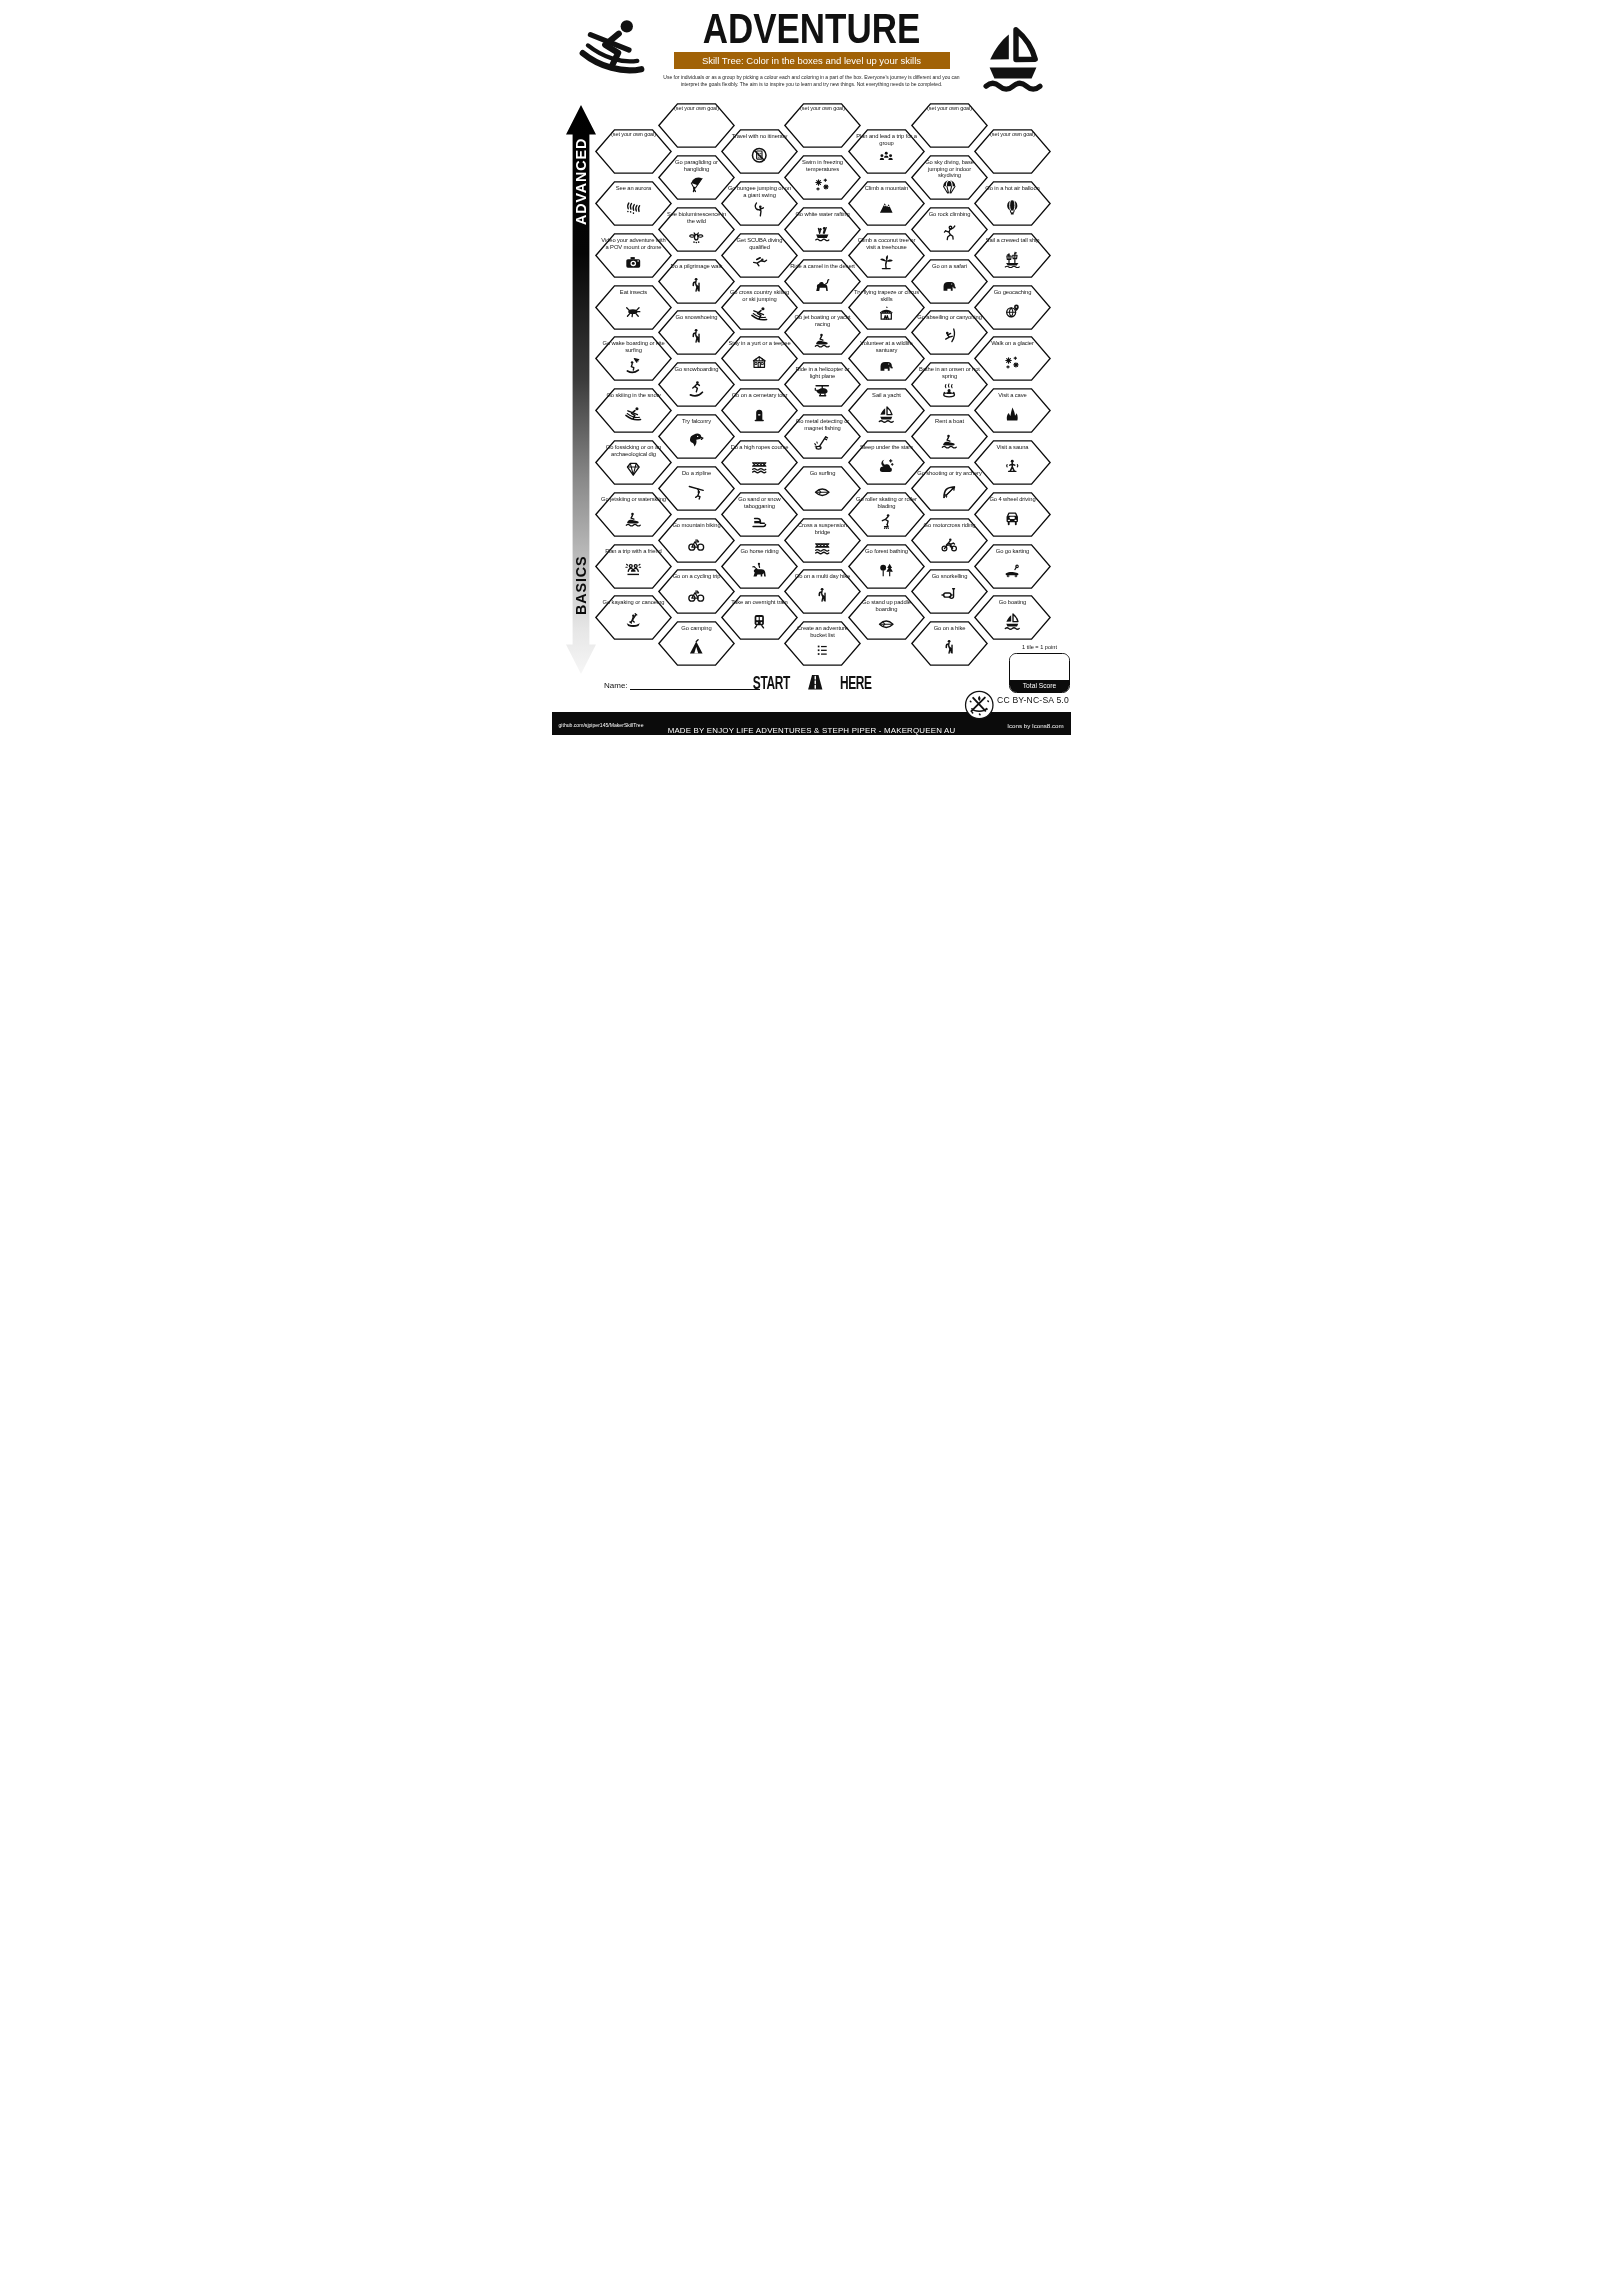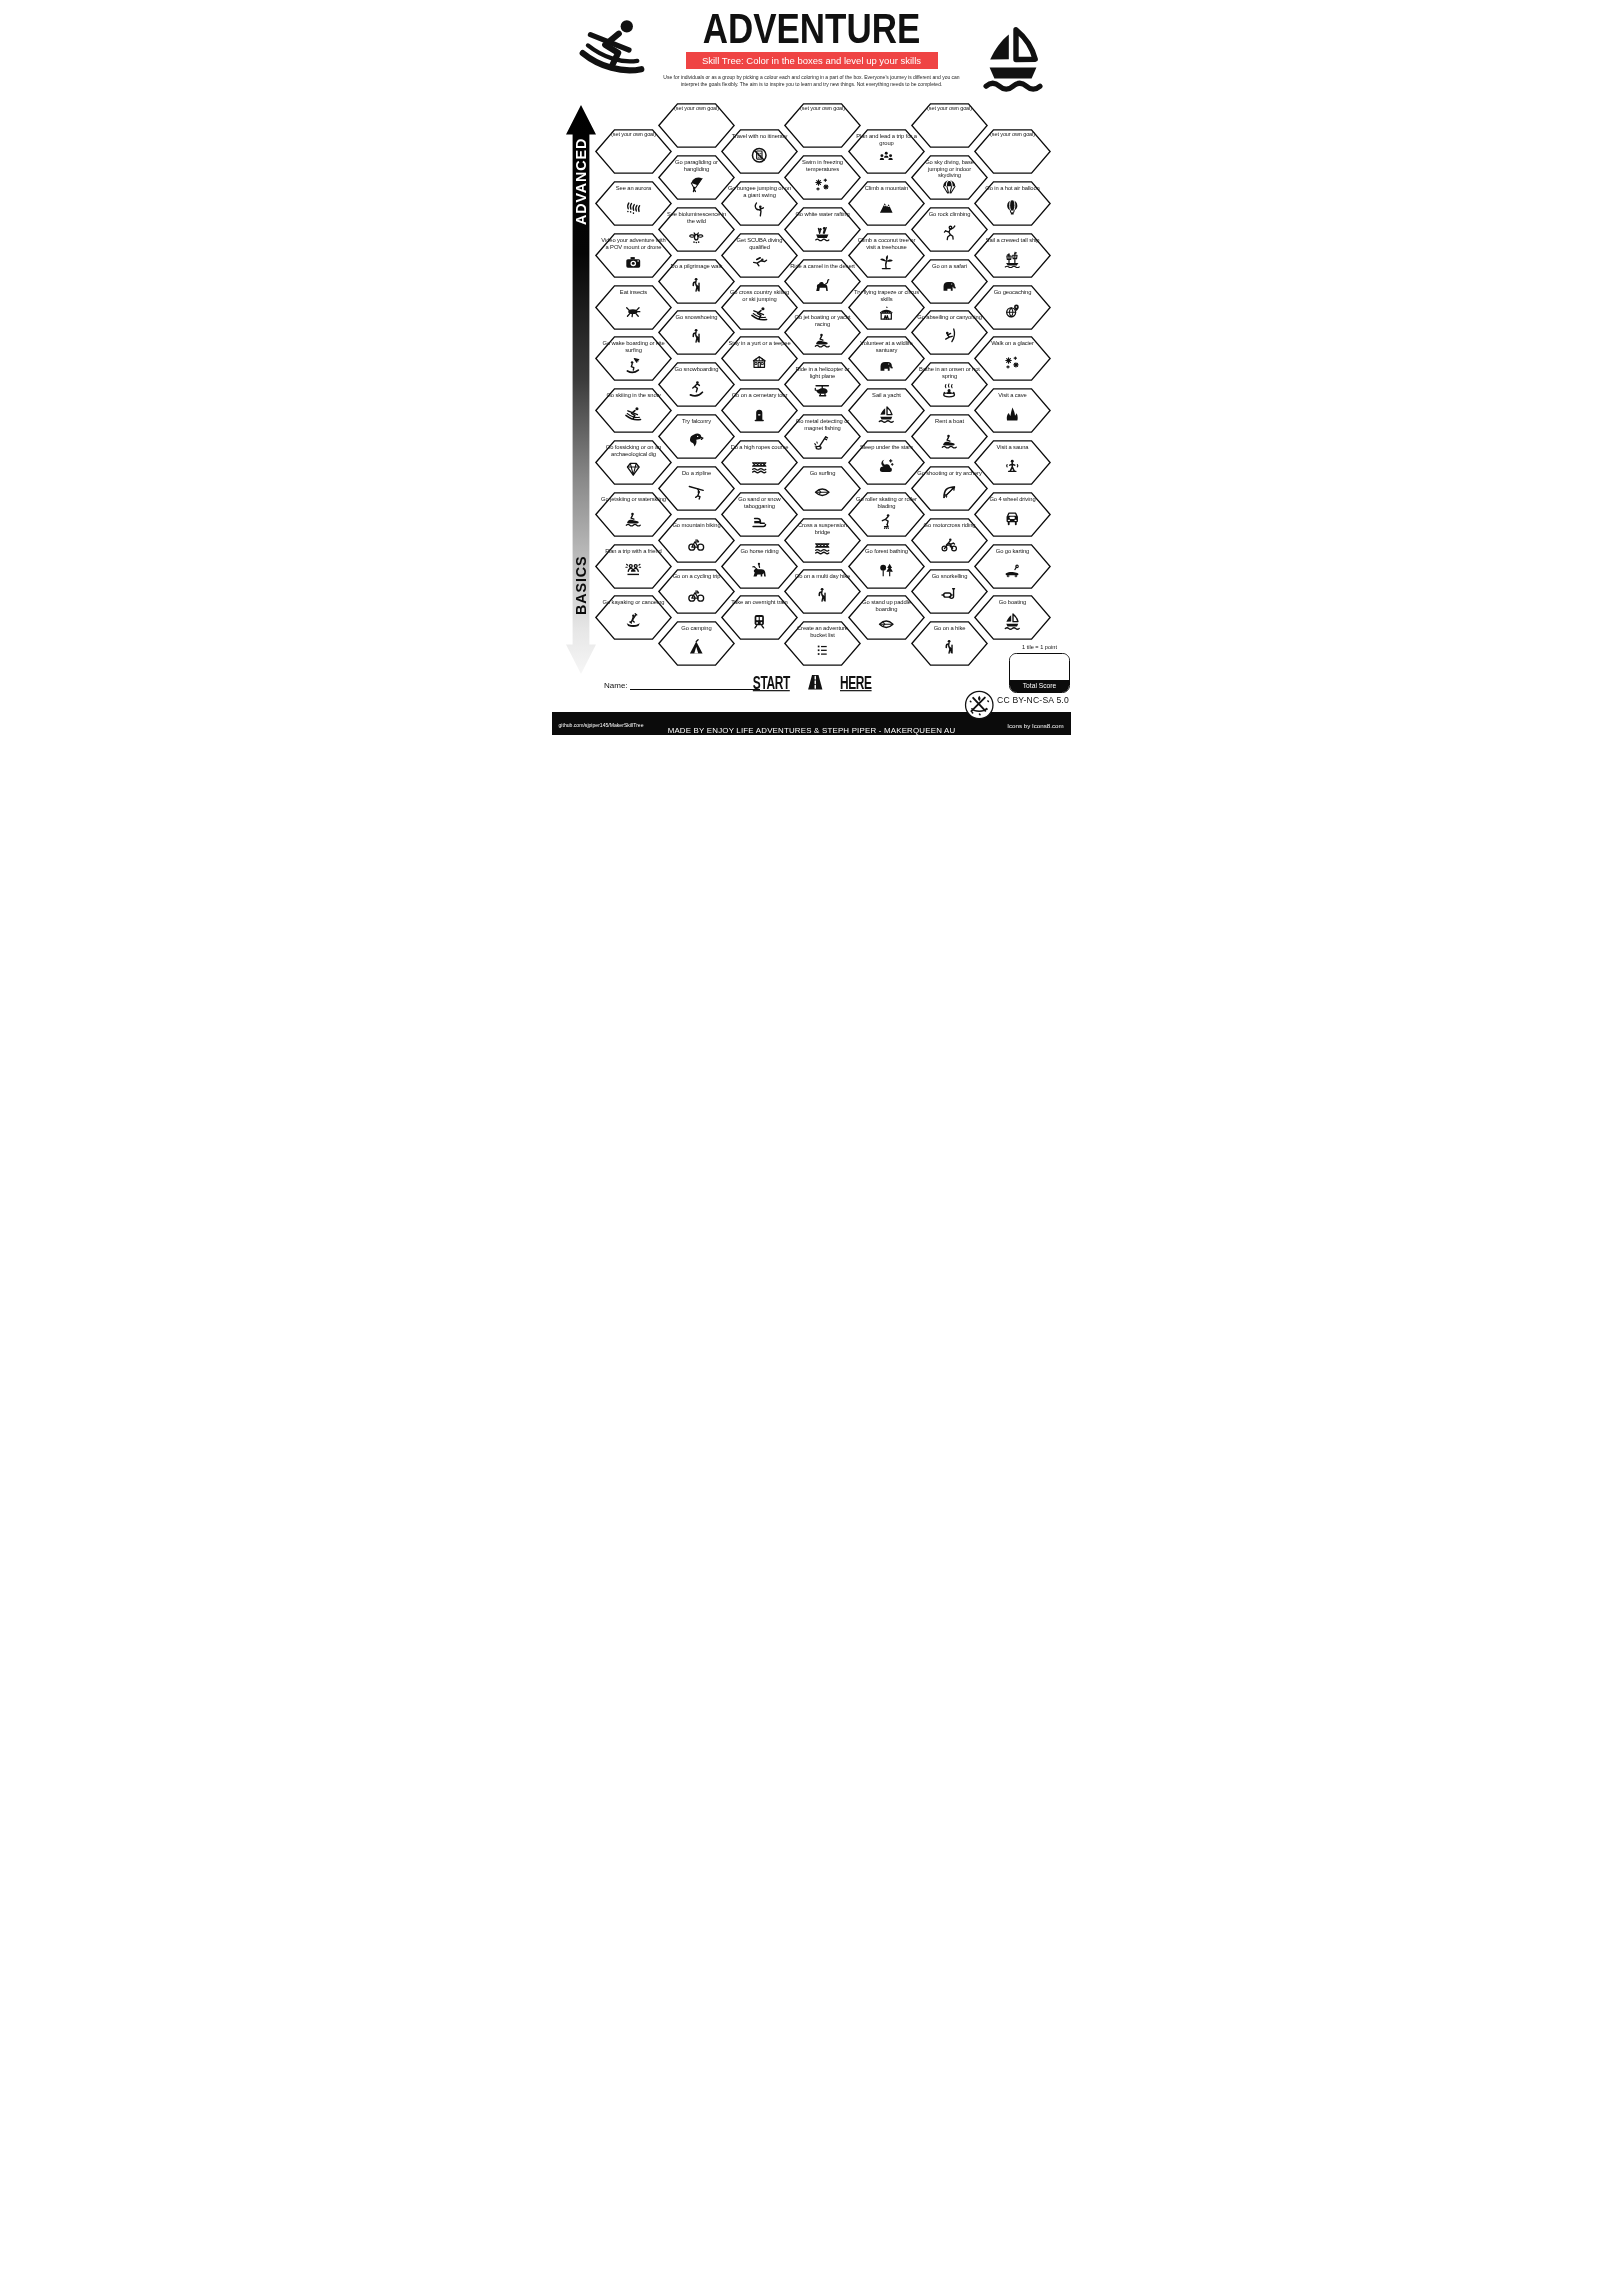--- a/index.html
+++ b/index.html
@@ -7,21 +7,21 @@
         font-family:"Liberation Sans",sans-serif;color:#111;overflow:hidden;}
   
   .hdr-icon{position:absolute;}
   .hdr-icon svg{width:100%;height:100%;}
   #skier{left:23px;top:7.4px;width:74px;height:83px;}
   #sailboat{left:425px;top:19.4px;width:72px;height:78px;}
   .title{position:absolute;top:6.5px;left:0;right:0;text-align:center;
          font-size:38px;font-weight:bold;letter-spacing:0px;line-height:1;
          transform:scale(.92,1.12);transform-origin:center top;}
   .subtitle{position:absolute;top:52px;left:50%;transform:translateX(-50%);
-            width:252px;height:17px;background:#ef4444;color:#fff;
+            width:276px;height:17px;background:#a16207;color:#fff;
             font-size:9.5px;line-height:17px;text-align:center;}
   .descr{position:absolute;top:74px;left:50%;transform:translateX(-50%);
          width:306px;text-align:center;font-size:5px;line-height:1.45;color:#222;}
   
   .axis-arrow{position:absolute;left:14px;top:105px;width:30px;height:569px;
      background:linear-gradient(180deg,#000 0%,#050505 26%,#3a3a3a 48%,#8a8a8a 66%,#bdbdbd 80%,#e6e6e6 92%,#f6f6f6 100%);
      clip-path:polygon(50% 0,100% 5.2%,78% 5.2%,78% 94.8%,100% 94.8%,50% 100%,0 94.8%,22% 94.8%,22% 5.2%,0 5.2%);}
   .axis-label{position:absolute;left:14px;width:30px;display:flex;align-items:center;justify-content:center;
      writing-mode:vertical-rl;transform:rotate(180deg);font-weight:bold;font-size:14.3px;letter-spacing:0.9px;}
   #advanced{top:119px;height:125px;color:#fff;}
@@ -33,21 +33,21 @@
   .hex svg.bg polygon{fill:#fff;stroke:#0c0c0c;stroke-width:3;}
   .hex .content{position:absolute;inset:0;display:flex;flex-direction:column;align-items:center;
                 padding:4.2px 6px 3.2px;box-sizing:border-box;}
   .hex-label{font-size:5.8px;line-height:1.1;text-align:center;letter-spacing:-0.1px;color:#151515;}
   .hex.goal .hex-label{font-size:5.5px;margin-top:-1.9px;}
   .hex-iconwrap{flex:1;display:flex;align-items:center;justify-content:center;min-height:0;}
   .hex-icon{display:block;}
   .hex-icon svg{width:18.5px;height:18.5px;display:block;}
   
   .start-here{position:absolute;top:672px;left:0;right:0;height:21px;display:flex;
-              align-items:center;justify-content:center;gap:4.6px;text-decoration:underline;}
+              align-items:center;justify-content:center;gap:4.6px;}
   .start-word{font-weight:bold;font-size:15.7px;letter-spacing:-0.5px;transform:scale(.76,1.18);}
   .road{width:30.5px;height:20.4px;}
   .road svg{width:100%;height:100%;}
   .name-row{position:absolute;top:681px;left:52px;font-size:8px;display:flex;align-items:flex-end;gap:2.8px;}
   .name-line{display:inline-block;width:130px;border-bottom:1.2px solid #0b0b0b;height:8.3px;}
   .tile-note{position:absolute;top:644px;left:456px;width:63px;text-align:center;font-size:5.6px;}
   .score-box{position:absolute;top:653px;left:457px;width:61px;height:40px;border:1.4px solid #0b0b0b;
              border-radius:7.4px;overflow:hidden;display:flex;flex-direction:column;box-sizing:border-box;background:#fff;}
   .score-space{flex:1;background:#fff;}
   .score-bar{height:11.6px;background:#0b0b0b;color:#fff;font-size:6.7px;line-height:11.6px;text-align:center;}

